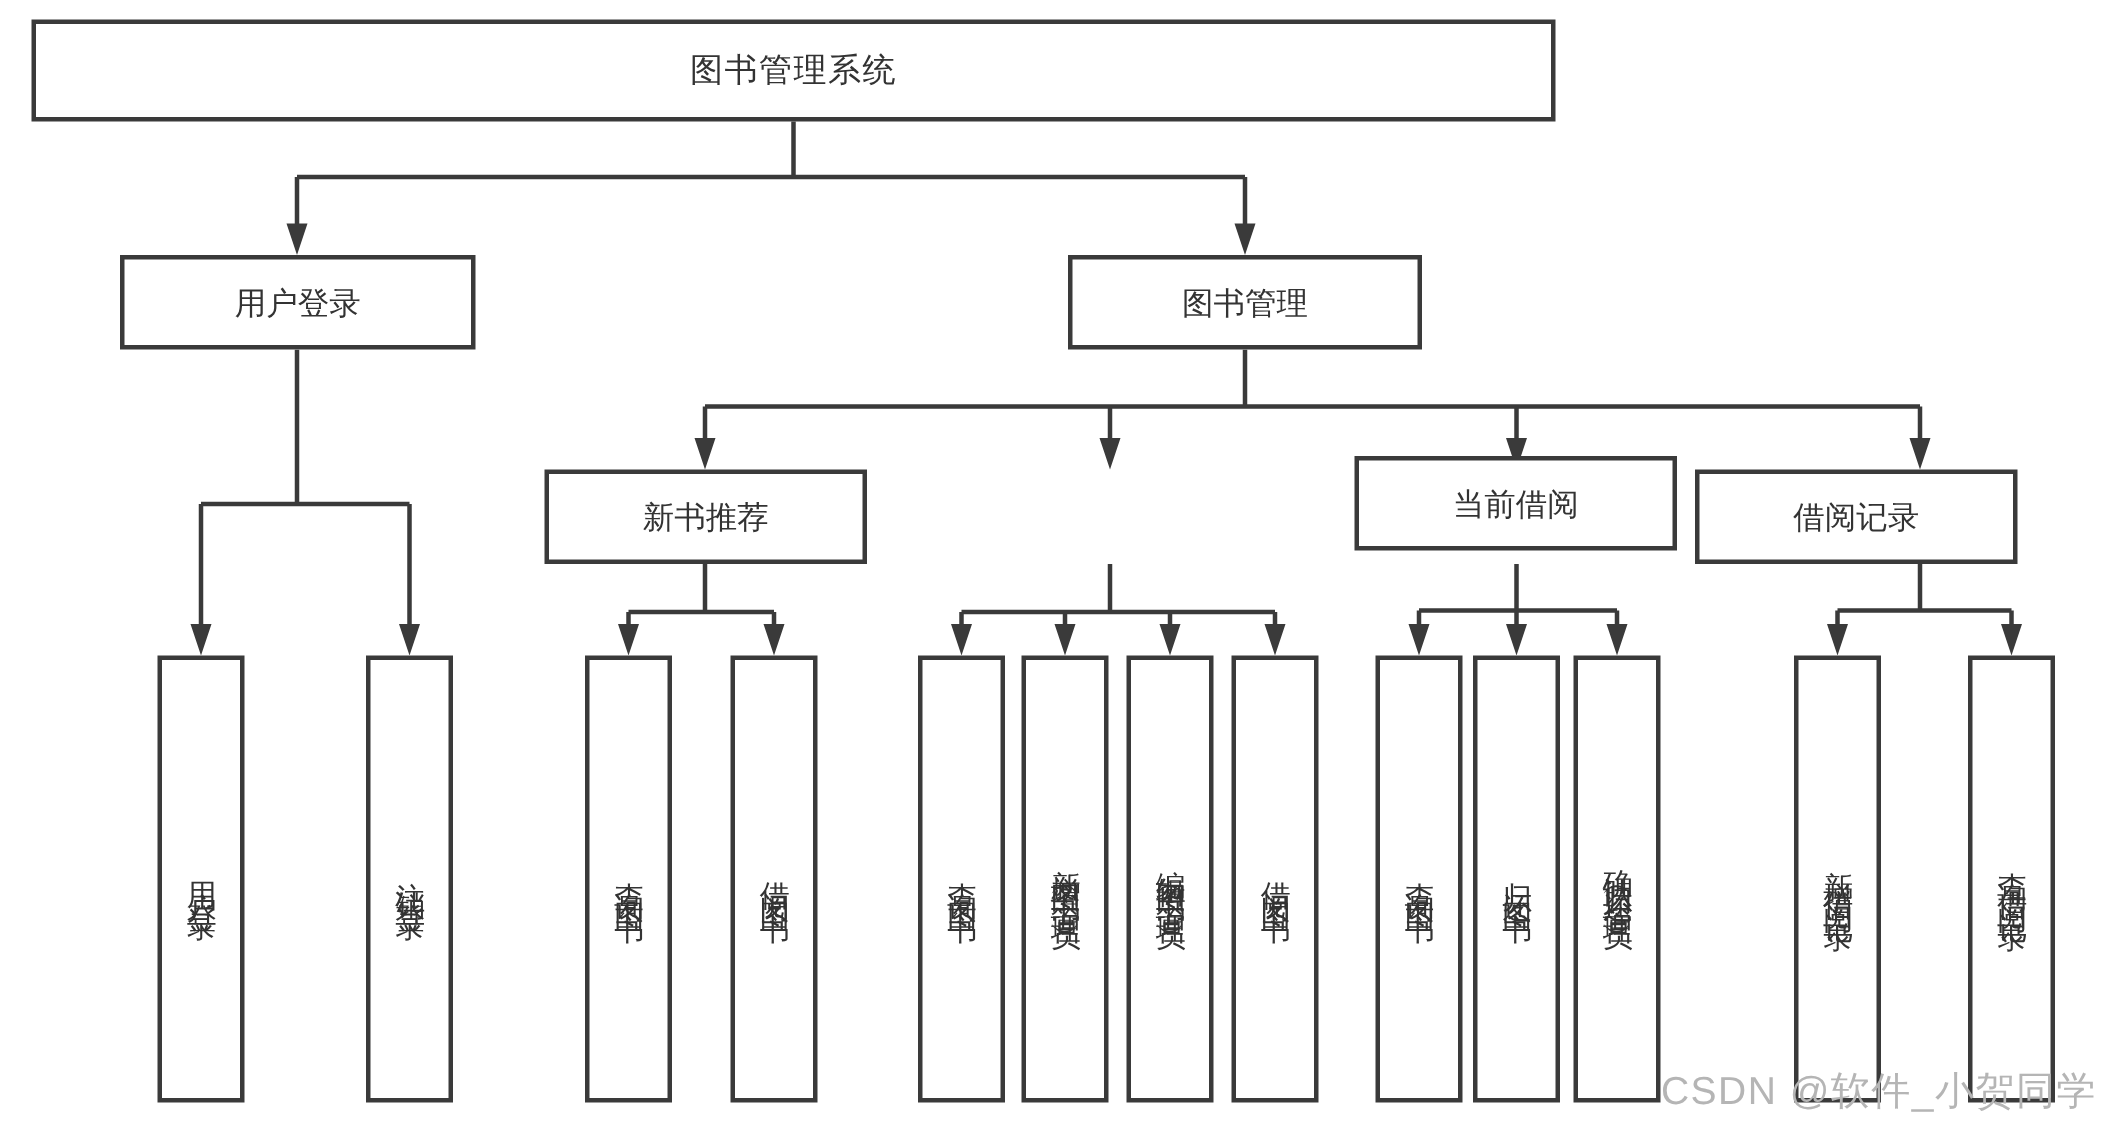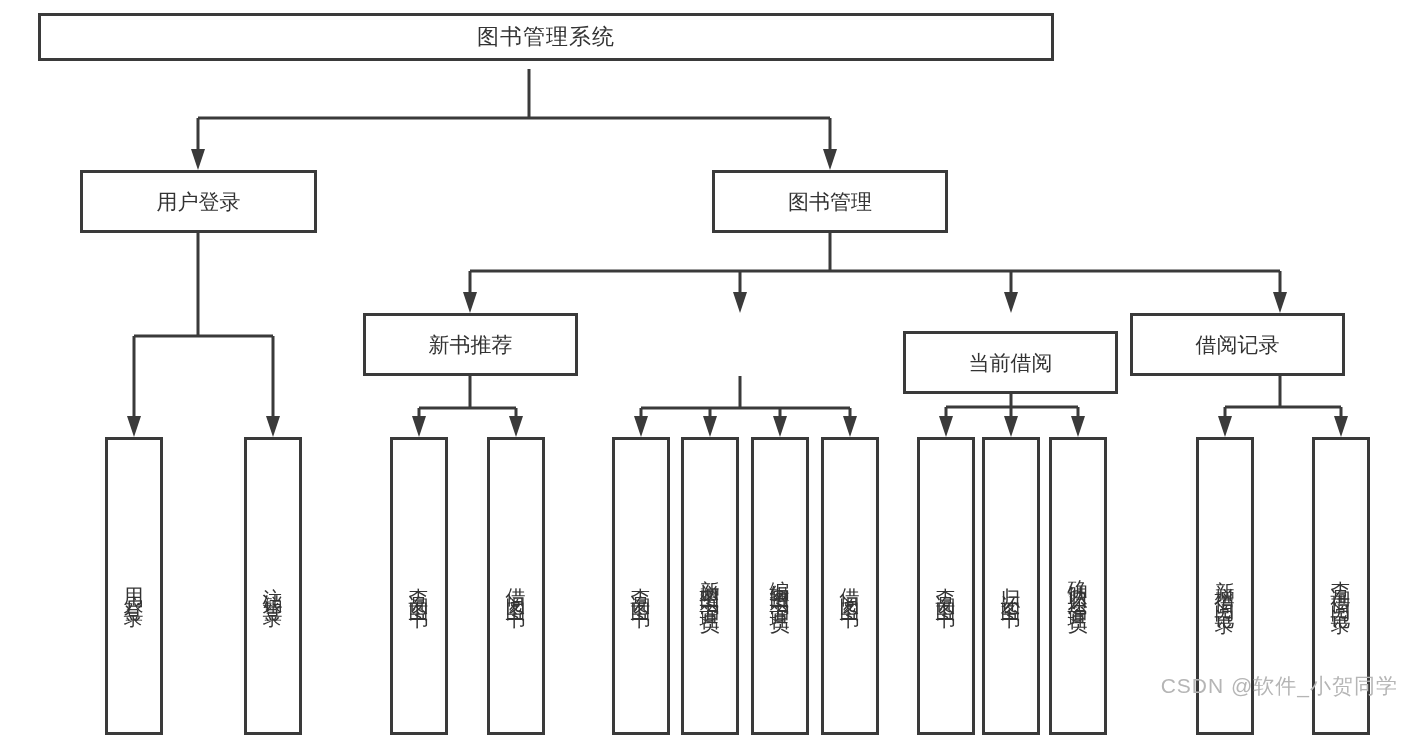--- a/index.html
+++ b/index.html
@@ -33,22 +33,22 @@
   .vnode{
     writing-mode:vertical-rl;
     text-orientation:mixed;
     font-size:20px;
     letter-spacing:7px;
     line-height:1;
   }
   .vnode.long{letter-spacing:5px;}
   .watermark{
     position:absolute;
-    right:7px;top:672px;
-    font-size:21px;
+    right:7px;top:710px;
+    font-size:26px;
     color:var(--watermark);
     letter-spacing:1px;
     white-space:nowrap;
   }
 </style>
 </head>
 <body>
 
 <div class="stage">
 
@@ -76,35 +76,35 @@
     <g>
       <path class="wire" d="M1011 376 V407 M946 407 H1078 M946 407 V420 M1011 407 V420 M1078 407 V420"></path>
       <path class="head" d="M939 416 L953 416 L946 437 Z M1004 416 L1018 416 L1011 437 Z M1071 416 L1085 416 L1078 437 Z"></path>
     </g>
     <g>
       <path class="wire" d="M1280 376 V407 M1225 407 H1341 M1225 407 V420 M1341 407 V420"></path>
       <path class="head" d="M1218 416 L1232 416 L1225 437 Z M1334 416 L1348 416 L1341 437 Z"></path>
     </g>
   </svg>
 
-  <div class="node root" style="left:38px;top:13px;width:1016px;height:48px">
+  <div class="node root" style="left:21px;top:13px;width:1016px;height:68px">
     <span>图书管理系统</span>
   </div>
 
   <div class="node" style="left:80px;top:170px;width:237px;height:63px">
     <span>用户登录</span>
   </div>
   <div class="node" style="left:712px;top:170px;width:236px;height:63px">
     <span>图书管理</span>
   </div>
 
   <div class="node" style="left:363px;top:313px;width:215px;height:63px">
     <span>新书推荐</span>
   </div>
-  <div class="node" style="left:903px;top:331px;width:215px;height:63px">
+  <div class="node" style="left:903px;top:304px;width:215px;height:63px">
     <span>当前借阅</span>
   </div>
   <div class="node" style="left:1130px;top:313px;width:215px;height:63px">
     <span>借阅记录</span>
   </div>
 
   <div class="vnode" style="left:105px;top:437px;width:58px;height:298px">
     <span>用户登录</span>
   </div>
   <div class="vnode" style="left:244px;top:437px;width:58px;height:298px">

